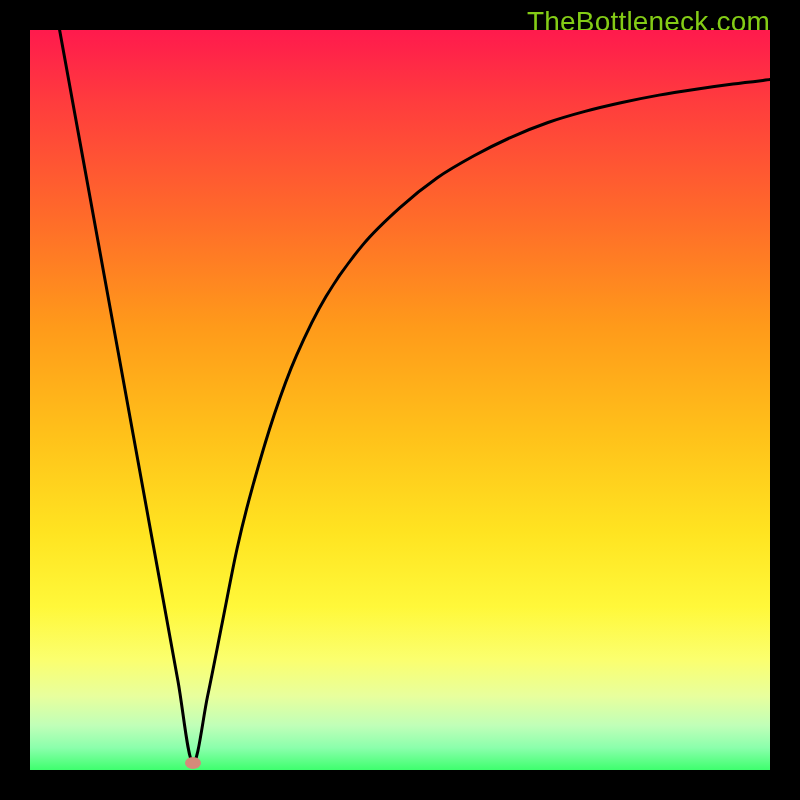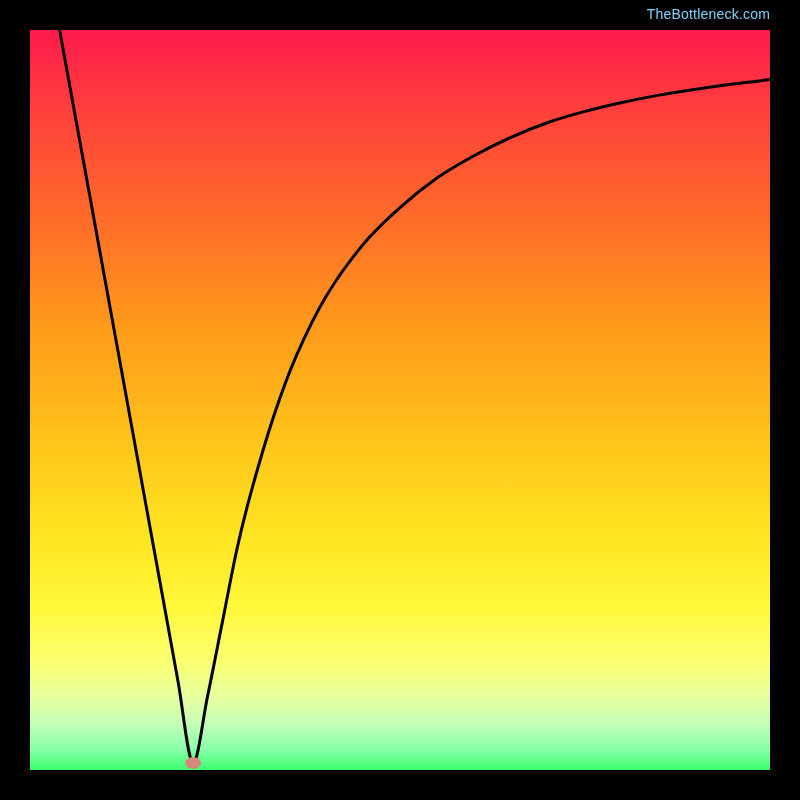--- a/index.html
+++ b/index.html
@@ -37,22 +37,22 @@
       #e8ff9d 90%,
       #c0ffb8 94%,
       #8bffac 97%,
       #3eff6e 100%
     );
   }
   .attribution {
     position: absolute;
     top: 6px;
     right: 30px;
-    color: #7dd3fc;
-    font-size: 14px;
+    color: #84cc16;
+    font-size: 28px;
     font-weight: 500;
     letter-spacing: 0.2px;
   }
   svg.curve {
     position: absolute;
     inset: 0;
     width: 740px;
     height: 740px;
   }
   .marker {

